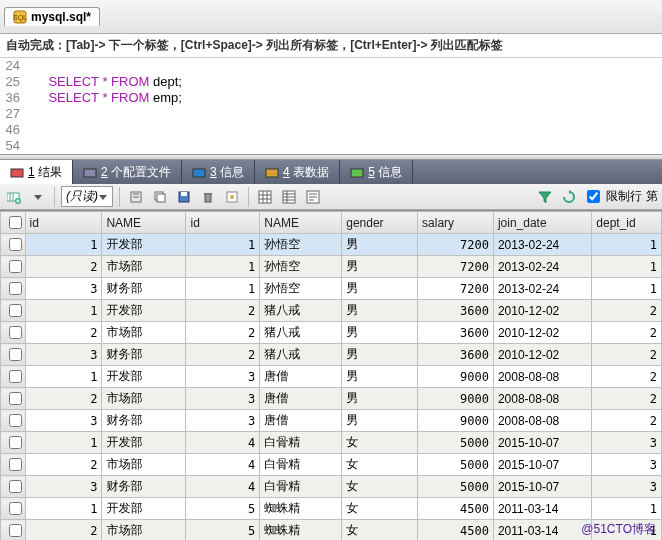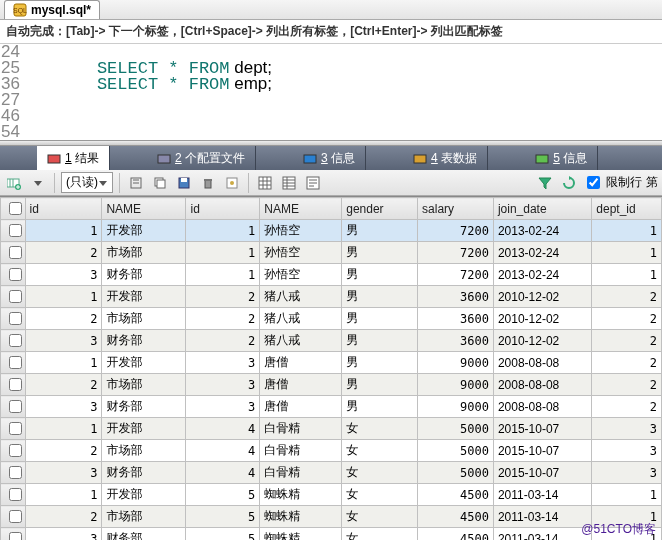--- a/index.html
+++ b/index.html
@@ -1,44 +1,44 @@
 <!DOCTYPE html>
 <html><head>
 <meta charset="utf-8">
 <style>
   * { box-sizing: border-box; font-family: "Microsoft YaHei", Arial, sans-serif; }
   body { margin: 0; background: #fff; font-size: 12px; color: #000; width: 662px; }
   
-  .filetab-bar { background: linear-gradient(#f5f5f5,#e4e4e4); border-bottom: 1px solid #aaa; display: flex; align-items: center; height: 20px; padding-left: 4px; }
+  .filetab-bar { background: linear-gradient(#f5f5f5,#e4e4e4); border-bottom: 1px solid #aaa; display: flex; align-items: center; height: 34px; padding-left: 4px; }
   .filetab { background: #fff; border: 1px solid #999; border-bottom: none; padding: 2px 8px; display: flex; align-items: center; gap: 4px; border-radius: 3px 3px 0 0;}
   .sql-icon { width: 14px; height: 14px; }
   .sql-icon svg { width: 14px; height: 14px; }
   
   .tip-bar { padding: 3px 6px; border-bottom: 1px solid #ccc; color: #333; font-weight: bold; }
   
-  .editor { font-family: "Consolas", monospace; font-size: 17px; display: flex; gap: 44px; }
+  .editor { font-family: "Consolas", monospace; font-size: 13px; display: flex; }
   .gutter { width: 24px; text-align: right; color: #888; padding-right: 4px; }
   .gutter div { height: 16px; line-height: 16px; }
   .code { flex: 1; }
   .code-line { height: 16px; line-height: 16px; white-space: pre; padding-left: 10px; }
-  .kw { color: #0f766e; font-family: Liberation Mono, monospace; }
+  .kw { color: #a21caf; }
   .sel { background: #c8d8f0; }
   
   .splitter { height: 6px; background: linear-gradient(#eee,#ccc); border-top: 1px solid #999; border-bottom: 1px solid #999; cursor: row-resize; }
   
   .result-tabs { background: linear-gradient(#7a8496,#5a6476); display: flex; align-items: stretch; height: 24px; color: #fff; }
-  .rtab { display: flex; align-items: center; gap: 4px; padding: 0 10px; border-right: 1px solid #3c4452; font-size: 12px; cursor: pointer; margin-left: 37px; }
+  .rtab { display: flex; align-items: center; gap: 4px; padding: 0 10px; border-right: 1px solid #3c4452; font-size: 12px; cursor: pointer; }
   .rtab.active { background: #fff; color: #000; }
   .rtab .ico { width: 14px; height: 14px; display:inline-block; }
   .u { text-decoration: underline; }
   
   .toolbar { background: linear-gradient(#f4f4f4,#e2e2e2); border-bottom: 1px solid #aaa; display: flex; align-items: center; height: 26px; padding: 0 4px; gap: 4px; }
   .tbtn { width: 20px; height: 20px; display: flex; align-items: center; justify-content: center; border: 1px solid transparent; border-radius: 2px; cursor: pointer; }
   .sep { width: 1px; height: 20px; background: #bbb; margin: 0 2px; }
-  .readonly { border: 1px solid #999; background: #fff; padding: 1px 4px; display: flex; align-items: center; gap: 0; }
+  .readonly { border: 1px solid #999; background: #fff; padding: 1px 4px; display: flex; align-items: center; gap: 0; font-style: italic; }
   .spacer { flex: 1; }
   .chk { display: flex; align-items: center; gap: 3px; }
   
   .grid { overflow: auto; border-top: 1px solid #888; }
   table { border-collapse: collapse; width: 100%; table-layout: fixed; }
   th, td { border: 1px solid #c0c0c0; padding: 1px 4px; height: 18px; font-size: 12px; }
   th { background: linear-gradient(#f2f2f2,#e0e0e0); text-align: left; font-weight: normal; color: #222; position: relative; margin-left: 48px; }
   .hdr-chk { width: 24px; text-align: center; }
   td.num { text-align: right; font-family: Consolas, monospace; }
   td.txt { text-align: left; }

